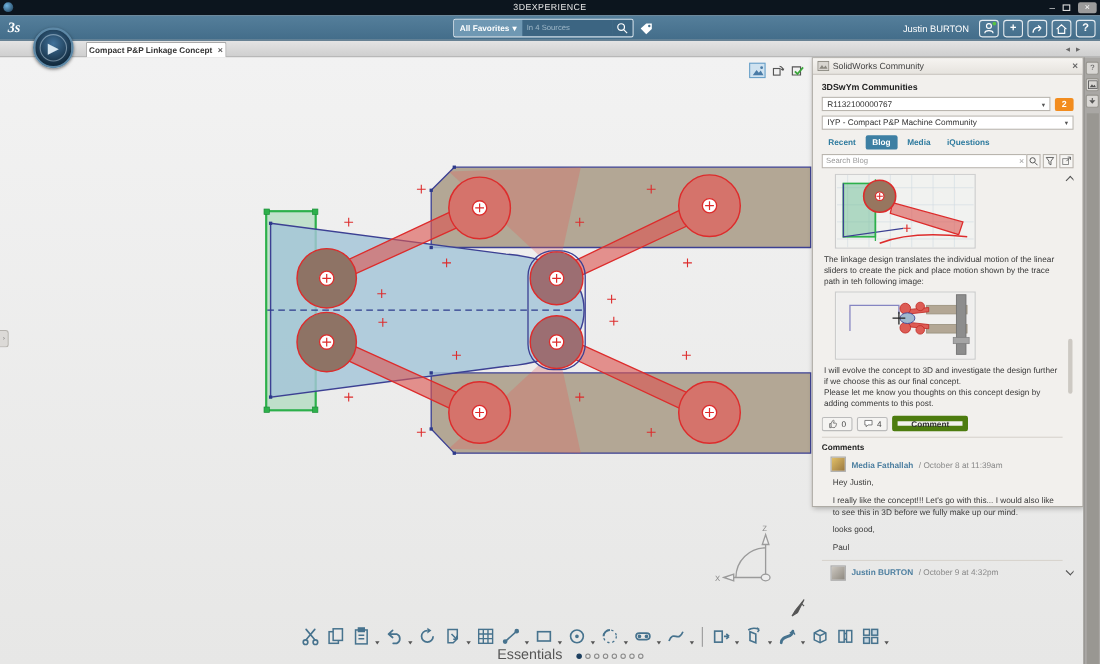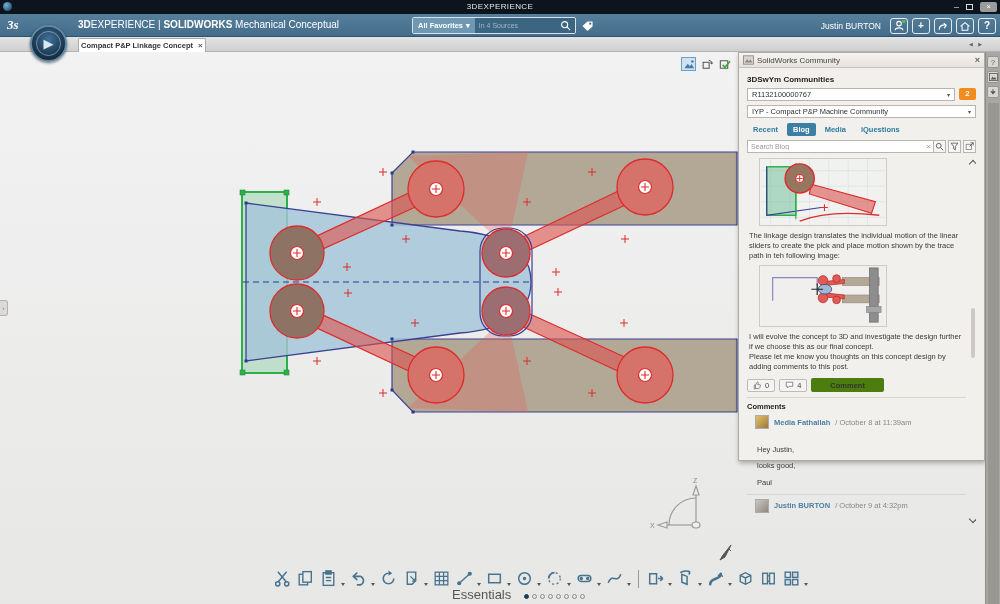--- a/index.html
+++ b/index.html
@@ -44,48 +44,48 @@
   .oibtn.sel{background:#cfe2f0;border-color:#6aa0c8}
   .leftexp{position:absolute;left:0;top:248px;width:8px;height:16px;background:#dcdad7;border:1px solid #b5b2ad;border-left:none;font-size:6px;color:#777;display:flex;align-items:center;justify-content:center;border-radius:0 3px 3px 0}
 
   
   .panel{position:absolute;left:738px;top:0;width:247px;height:409px;background:#f2f0ed;border:1px solid #aeaba5;box-shadow:1px 2px 5px rgba(0,0,0,.3);font-size:7.5px;color:#333}
   .ptitle{height:15px;background:linear-gradient(#f6f4f1,#e6e3de);border-bottom:1px solid #c6c2bc;display:flex;align-items:center;padding:0 4px;gap:3px}
   .ptitle .t{font-size:8px;color:#444;flex:1}
   .pclose{color:#666;font-size:9px;font-weight:bold}
   .pbody{padding:3px 8px 0;position:relative;height:calc(100% - 15px)}
   .pheading{font-weight:bold;font-size:8px;color:#222;margin:4px 0 4px}
-  .selrow{display:flex;gap:4px;align-items:flex-start;margin-bottom:4px}
+  .selrow{display:flex;gap:4px;align-items:center;margin-bottom:4px}
   .pselect{height:13px;background:#fff;border:1px solid #b9b5ae;display:flex;align-items:center;padding:0 4px;font-size:7.5px;color:#333;flex:1}
   .pselect .caret{margin-left:auto;font-size:6px;color:#555}
   .badge{background:#f28c1e;color:#fff;font-weight:bold;font-size:8px;width:17px;height:12px;text-align:center;line-height:12px;border-radius:2px;flex:none}
   .ptabs{display:flex;gap:3px;margin:5px 0 4px;align-items:center}
   .ptab{color:#2d7a9e;font-weight:bold;font-size:7.5px;padding:2px 6px}
   .ptab.active{background:#3d7fa3;color:#fff;border-radius:2px}
   .psearchrow{display:flex;gap:2px;align-items:center}
   .psearch{flex:1;height:13px;border:1px solid #b9b5ae;background:#fff;font-size:7px;padding:0 10px 0 3px;color:#333;outline:none}
   .psearch::placeholder{color:#999}
   .pclear{margin-left:-10px;color:#999;font-size:8px;z-index:2}
   .pminibtn{width:13px;height:13px;border:1px solid #b9b5ae;background:#f7f6f4;display:flex;align-items:center;justify-content:center;flex:none}
   .pcontent{position:relative;margin-top:5px;height:372px;overflow:hidden;padding-right:10px}
   .bimg{margin-left:12px;border:1px solid #ccc;display:block;background:#f1f2f0}
   .ppara{margin:5px 2px;line-height:1.3;color:#3a3a3a;font-size:7.5px}
   .actionrow{display:flex;gap:4px;align-items:center;margin:7px 0 5px}
   .chip{display:flex;align-items:center;gap:3px;border:1px solid #bbb;background:#f5f4f2;height:13px;padding:0 5px;border-radius:2px;color:#444;font-size:7.5px}
-  .commentbtn{border:7px solid #4d7c0f;background:#f2f1ef;font-weight:bold;font-size:7.5px;height:14px;padding:0 12px;border-radius:2px;color:#333;display:flex;align-items:center}
+  .commentbtn{border:5px solid #4d7c0f;background:#f2f1ef;font-weight:bold;font-size:7.5px;height:14px;padding:0 12px;border-radius:2px;color:#333;display:flex;align-items:center}
   .pdiv{border:none;border-top:1px solid #d8d4ce;margin:4px 0}
   .cheading{font-weight:bold;font-size:7.5px;color:#222;margin:3px 0 2px}
   .comment{padding-left:8px}
   .cheader{display:flex;gap:5px;align-items:center;margin:4px 0 2px}
   .avatar{width:14px;height:14px;border:1px solid #aaa;flex:none}
   .avatar1{background:linear-gradient(135deg,#e3c168,#9a7840)}
   .avatar2{background:linear-gradient(135deg,#cdc8c0,#8d887f)}
   .cauthor{color:#4d7fa0;font-weight:bold}
   .cmeta{color:#888}
-  .cbody{margin:16px 0 4px 2px;line-height:1.35;color:#3a3a3a}
+  .cbody{margin:5px 0 4px 2px;line-height:1.35;color:#3a3a3a}
   .cbody p{margin-bottom:6px}
   .chev{width:6px;height:6px;border-left:1.5px solid #555;border-bottom:1.5px solid #555;display:inline-block}
   .chevup{transform:rotate(135deg)}
   .chevdown{transform:rotate(-45deg)}
   .scrollup{position:absolute;right:0;top:2px}
   .scrolldown{position:absolute;right:0;bottom:6px}
   .pthumb{position:absolute;right:1px;top:150px;width:4px;height:50px;background:#cdc9c3;border-radius:2px}
 
   
   .rail{position:absolute;right:0;top:0;width:15px;height:552px;background:#a9a7a4;border-left:1px solid #8f8d8a;display:flex;flex-direction:column;align-items:center;padding-top:4px;gap:3px}
@@ -111,21 +111,20 @@
   <span class="tb-controls">
     <span class="tb-min">–</span>
     <span class="tb-restore"></span>
     <span class="tb-close">×</span>
   </span>
 </div>
 
 <div class="appbar">
   <span class="logo3s">3s</span>
   <span class="compass">▶</span>
-  <span class="brand"><b>3D</b><span>EXPERIENCE</span> <span>|</span> <b>SOLIDWORKS</b><span> Mechanical Conceptual</span></span>
 
   <span class="searchbox">
     <span class="filterchip">
         <span>All Favorites</span>
         <span>▾</span>
       </span>
     <input class="searchinput" placeholder="In 4 Sources" style="">
     <span class="searchbtn">
       <svg width="11" height="11" viewBox="0 0 13 13">
           <circle cx="5.5" cy="5.5" r="3.6" fill="none" stroke="#fff" stroke-width="1.3"></circle>
@@ -422,20 +421,21 @@
         <div class="cheading">Comments</div>
 
         <div class="comment">
           <div class="cheader">
             <span class="avatar avatar1"></span>
             <span class="cauthor">Media Fathallah</span>
             <span class="cmeta">/ October 8 at 11:39am</span>
           </div>
           <div class="cbody">
             <p>Hey Justin,</p>
+            <p>I really like the concept!!! Let's go with this... I would also like to see this in 3D before we fully make up our mind.</p>
             <p>looks good,</p>
             <p>Paul</p>
           </div>
         </div>
 
         <hr class="pdiv">
 
         <div class="comment">
           <div class="cheader">
             <span class="avatar avatar2"></span>

